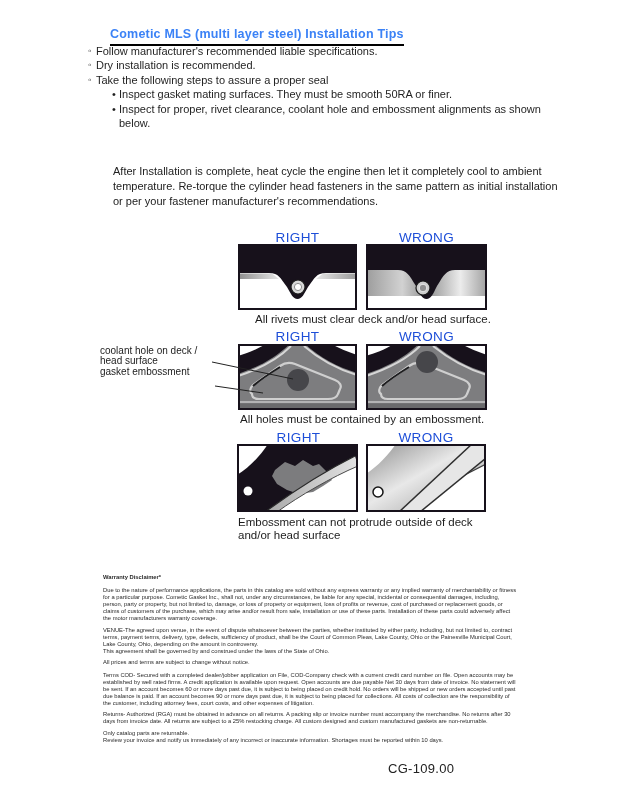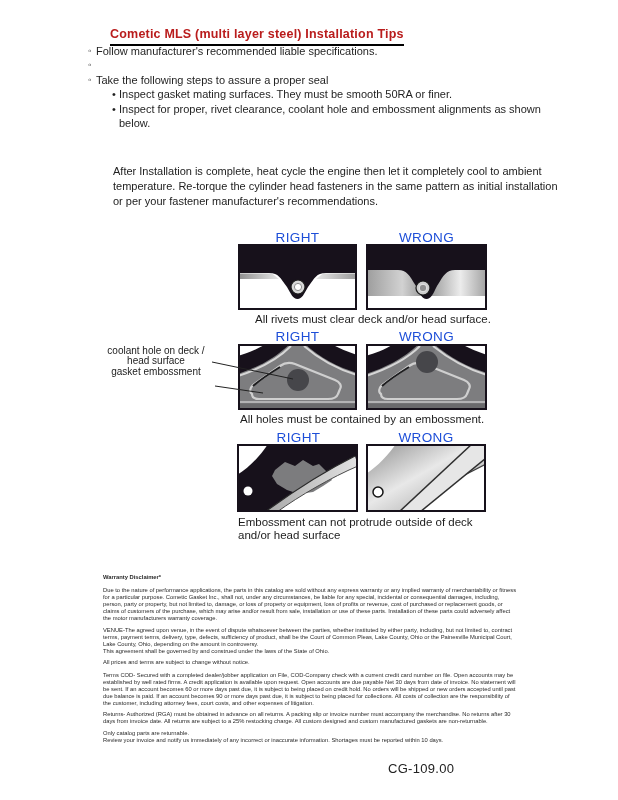--- a/index.html
+++ b/index.html
@@ -3,36 +3,36 @@
 <meta charset="utf-8">
 <style>
   html,body{margin:0;padding:0;background:#fff;}
   .page{
     position:relative;width:618px;height:800px;background:#ffffff;overflow:hidden;
     font-family:"Liberation Sans","DejaVu Sans",sans-serif;color:#1f1f1f;
   }
   .abs{position:absolute;}
   .title{
     left:110px;top:27px;font-size:12.5px;font-weight:bold;letter-spacing:.2px;
-    border-bottom:2px solid #000;padding-bottom:3px;color:#b91c1c;
+    border-bottom:2px solid #000;padding-bottom:3px;color:#3b82f6;
   }
   .bullets{left:88px;top:44px;width:480px;font-size:11px;line-height:14.4px;}
   .brow{display:flex;}
   .brow .bchar{width:8px;flex:0 0 8px;font-size:10px;}
   .brow.sub{margin-left:24px;}
   .brow.sub .bchar{width:7px;flex:0 0 7px;font-size:11px;}
   .h2{left:113px;top:116px;font-size:12.5px;font-weight:bold;color:#111;}
   .para{font-size:11px;line-height:15px;white-space:pre-line;color:#222;}
   .p1{left:113px;top:132px;width:460px;}
   .p2{left:113px;top:164px;width:460px;}
   .note{left:113px;top:206px;font-size:11px;color:#222;}
   .figlabel{font-size:13.5px;letter-spacing:.4px;color:#1d4ed8;text-align:center;width:119px;}
   .figlabel.w{width:121px;}
   .caption{font-size:11.5px;color:#1c1c1c;line-height:13px;white-space:pre-line;}
-  .sidelabel{font-size:10px;line-height:10px;text-align:center;color:#1c1c1c;width:112px;left:100px;}
+  .sidelabel{font-size:10px;line-height:10px;text-align:left;color:#1c1c1c;width:112px;left:100px;}
   .box{display:block;}
   .disc{left:103px;top:574px;width:415px;font-size:5.8px;line-height:7px;color:#2a2a2a;}
   .disc .head{font-weight:bold;margin-bottom:6px;}
   .dp{margin:0 0 0 0;}
   .mb5{margin-bottom:5px;} .mb6{margin-bottom:6px;} .mb4{margin-bottom:4px;}
   .footer{left:388px;top:761px;font-size:13px;letter-spacing:.3px;color:#222;}
   svg{display:block;}
 </style>
 </head>
 <body>
@@ -41,20 +41,21 @@
 
   <div class="abs title">Cometic MLS (multi layer steel) Installation Tips</div>
 
   <div class="abs bullets">
     <div class="brow">
       <span class="bchar">◦</span>
       <span>Follow manufacturer's recommended liable specifications.</span>
     </div>
     <div class="brow">
       <span class="bchar">◦</span>
+      <span>Dry installation is recommended.</span>
     </div>
     <div class="brow">
       <span class="bchar">◦</span>
       <span>Take the following steps to assure a proper seal</span>
     </div>
     <div class="brow sub">
       <span class="bchar">•</span>
       <span>Inspect gasket mating surfaces.  They must be smooth 50RA or finer.</span>
     </div>
     <div class="brow sub">

